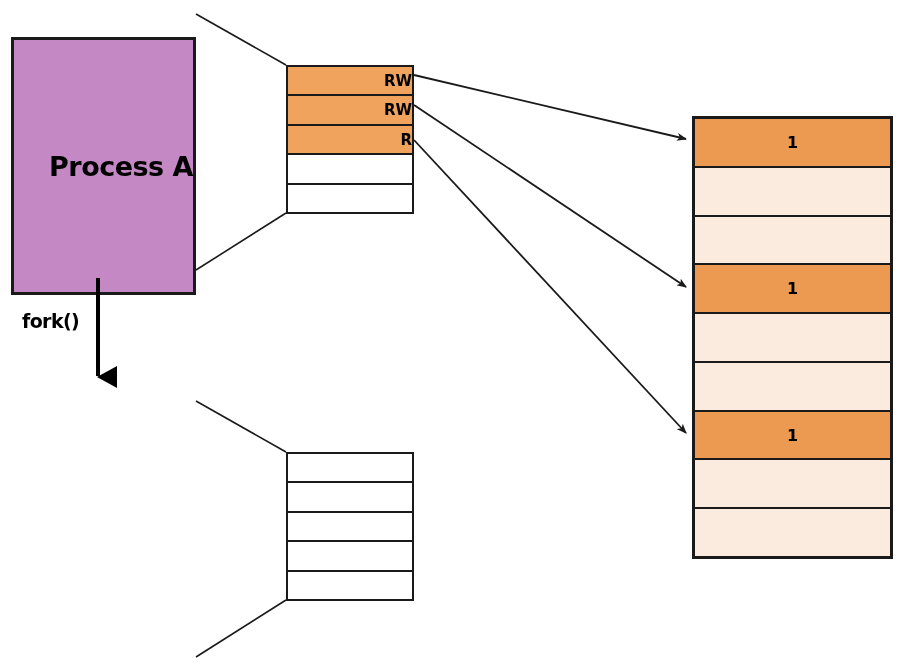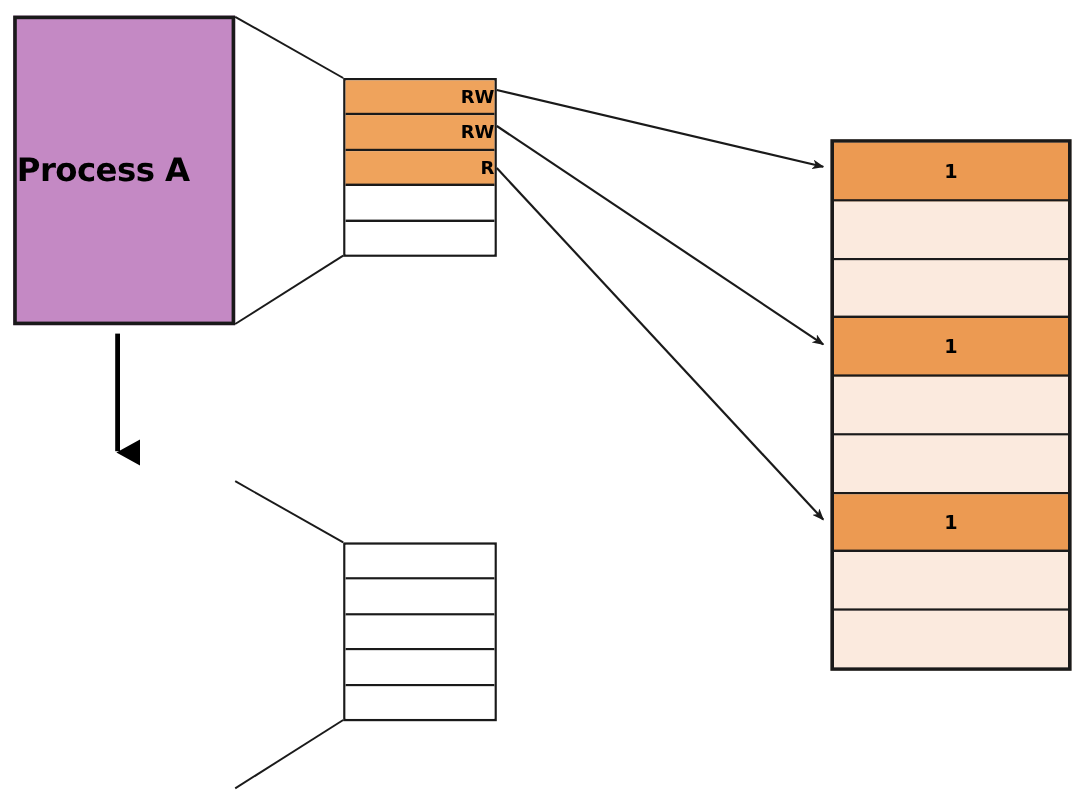--- a/index.html
+++ b/index.html
@@ -17,21 +17,22 @@
     background: #ffffff;
     overflow: hidden;
   }
   
   .process-box {
     position: absolute;
     box-sizing: border-box;
     border: 3px solid #1a1a1a;
     display: flex;
     align-items: center;
-    justify-content: flex-start;
+    justify-content: flex-end;
+    margin-top: 24px;
   }
   .process-label {
     font-family: "DejaVu Sans", sans-serif;
     font-size: 27px;
     font-weight: bold;
     color: #000000;
     letter-spacing: -0.5px;
   }
   #process-a-box { left: 11px; top: 13px; width: 185px; height: 258px; }
   #process-b-box { left: 11px; top: 400px; width: 185px; height: 258px; }
@@ -120,20 +121,23 @@
 </head>
 <body>
 
 <div id="canvas">
 
   <div class="process-box" id="process-a-box" style="background:#c489c4;">
     <span class="process-label">Process A</span>
   </div>
 
 
+  <div id="fork-group">
+    <span class="fork-label">fork()</span>
+  </div>
 
   <div class="page-table" id="page-table-a">
       <div class="page-row filled">
         <span>RW</span>
       </div>
       <div class="page-row filled">
         <span>RW</span>
       </div>
       <div class="page-row filled">
         <span>R</span>

